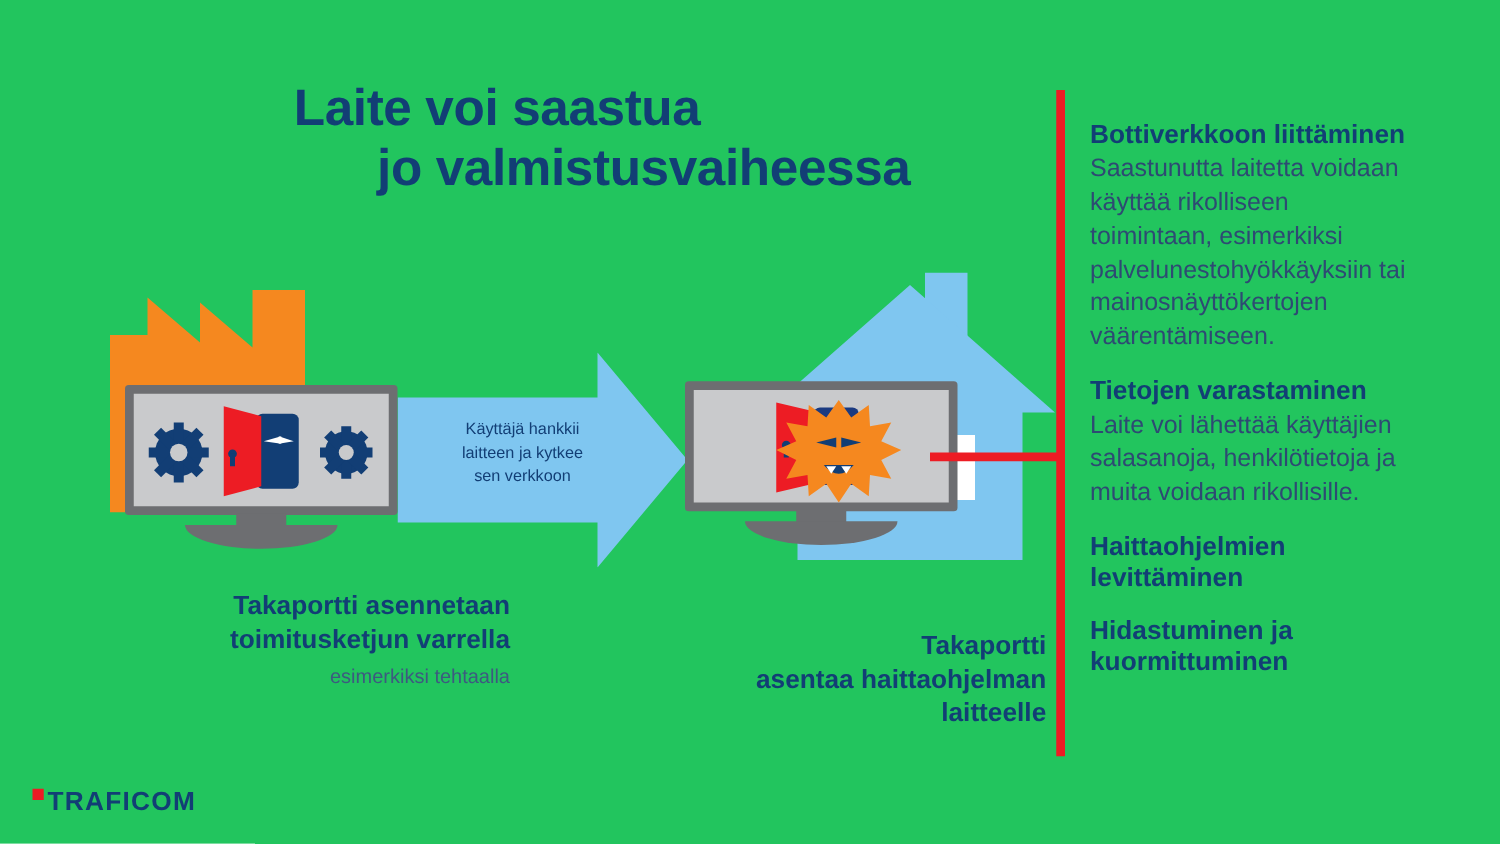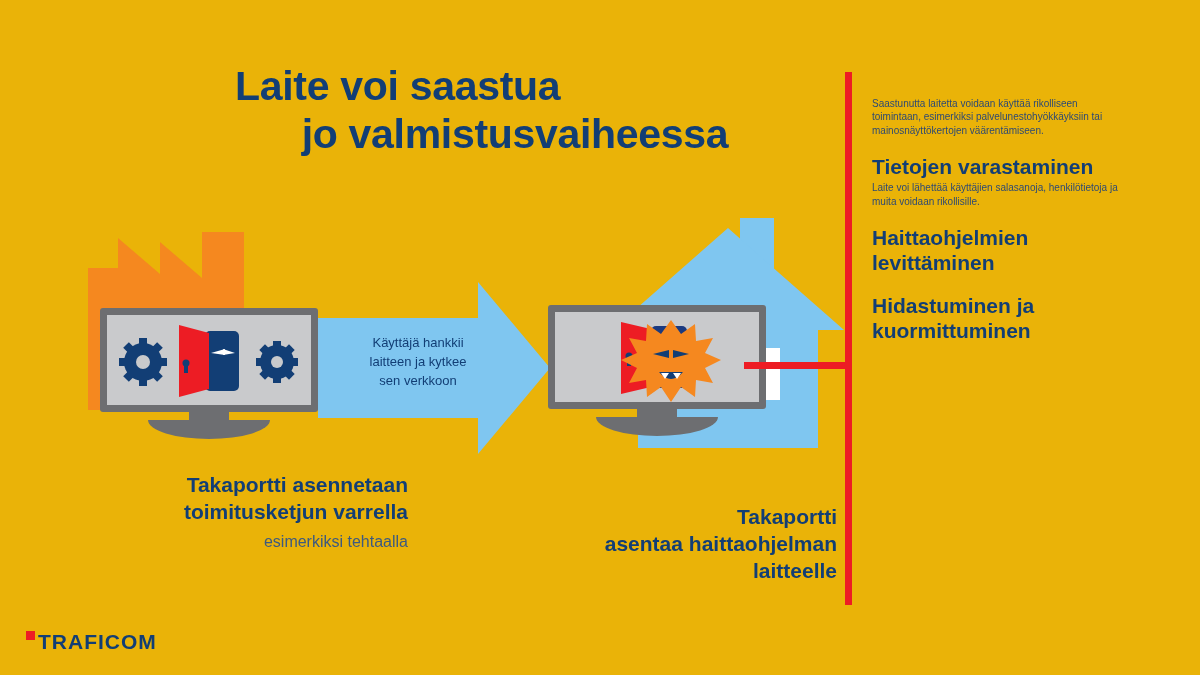--- a/index.html
+++ b/index.html
@@ -7,21 +7,21 @@
     padding: 0;
     background: #ffffff;
   }
   body {
     font-family: "Liberation Sans", sans-serif;
   }
   #page {
     position: relative;
     width: 1200px;
     height: 675px;
-    background: #eab308;
+    background: #22c55e;
     overflow: hidden;
   }
 
   
   .title {
     position: absolute;
     left: 235px;
     top: 62px;
     width: 560px;
     color: #123E75;
@@ -161,21 +161,21 @@
   .rblock { margin-bottom: 17px; }
   .rblock:last-child { margin-bottom: 0; }
   .rhead {
     color: #123E75;
     font-size: 21px;
     font-weight: bold;
     line-height: 1.2;
   }
   .rbody {
     color: #2E4A73;
-    font-size: 10px;
+    font-size: 20px;
     line-height: 1.34;
     margin-top: 2px;
   }
 
   
   .logo {
     position: absolute;
     left: 26px;
     top: 630px;
     display: flex;
@@ -311,20 +311,21 @@
   </div>
 
   <div class="caption cap-right">
     <span class="hd">Takaportti</span>
     <span class="hd">asentaa haittaohjelman</span>
     <span class="hd">laitteelle</span>
   </div>
 
   <div class="rcol">
     <div class="rblock">
+      <div class="rhead">Bottiverkkoon liittäminen</div>
       <div class="rbody">Saastunutta laitetta voidaan käyttää rikolliseen toimintaan, esimerkiksi palvelunestohyökkäyksiin tai mainosnäyttökertojen väärentämiseen.</div>
     </div>
     <div class="rblock">
       <div class="rhead">Tietojen varastaminen</div>
       <div class="rbody">Laite voi lähettää käyttäjien salasanoja, henkilötietoja ja muita voidaan rikollisille.</div>
     </div>
     <div class="rblock">
       <div class="rhead">Haittaohjelmien levittäminen</div>
     </div>
     <div class="rblock">

